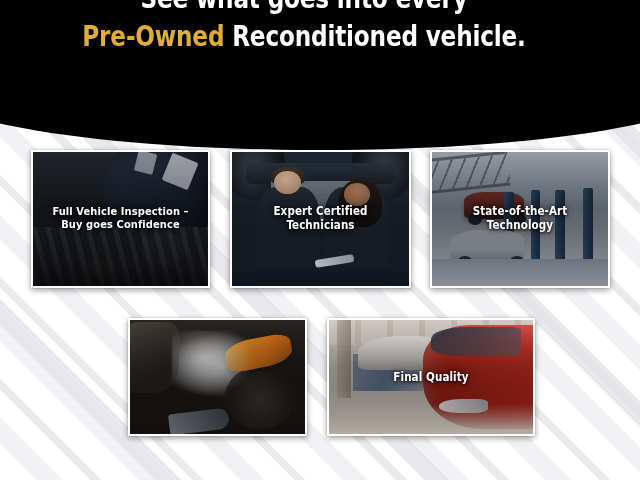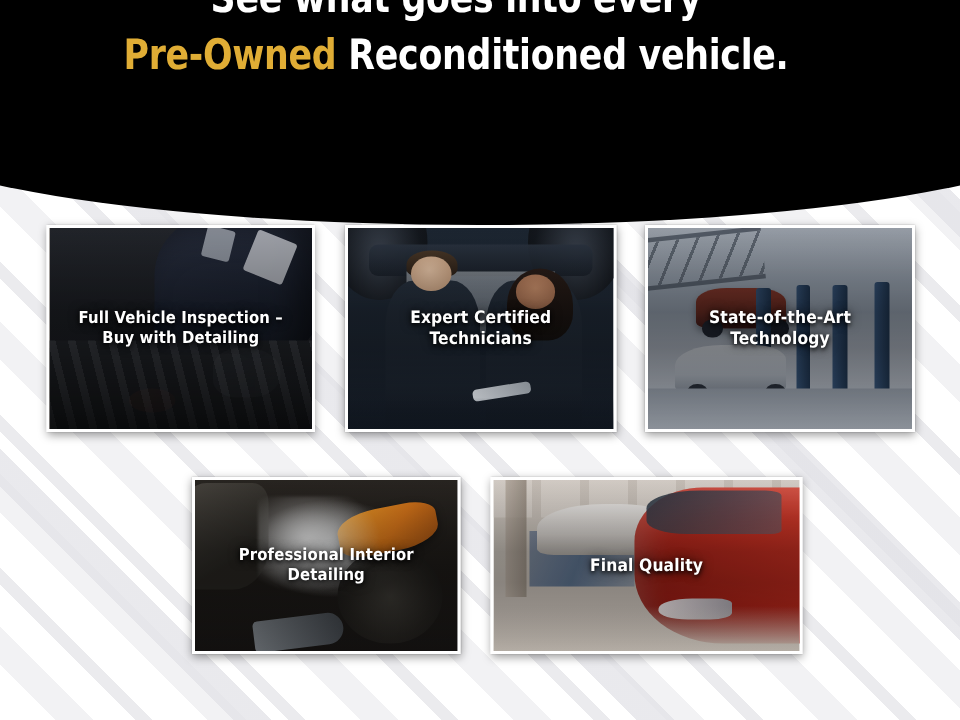--- a/index.html
+++ b/index.html
@@ -415,21 +415,21 @@
       <div class="ph ph-inspect">
         <div class="stripe"></div>
         <div class="stripe2"></div>
         <div class="glove"></div>
         <div class="orange"></div>
       </div>
       <div class="scrim"></div>
     </div>
     <div class="card-label two-line">
       <span>Full Vehicle Inspection –</span><br>
-      <span>Buy with Detailing</span>
+      <span>Buy goes Confidence</span>
     </div>
   </div>
 
   <div class="card" id="card-3">
     <div class="card-photo">
       <div class="ph ph-bay">
         <div class="ceiling"></div>
         <div class="truss"></div>
         <div class="redcar"></div>
         <div class="post p1"></div>
@@ -474,24 +474,20 @@
     <div class="card-photo">
       <div class="ph ph-detail">
         <div class="seat"></div>
         <div class="wheel"></div>
         <div class="cloth"></div>
         <div class="steam"></div>
         <div class="nozzle"></div>
       </div>
       <div class="scrim"></div>
     </div>
-    <div class="card-label two-line">
-      <span>Professional Interior</span><br>
-      <span>Detailing</span>
-    </div>
   </div>
 
   <div class="card" id="card-5">
     <div class="card-photo">
       <div class="ph ph-show">
         <div class="ceil"></div>
         <div class="pillar"></div>
         <div class="bluewall"></div>
         <div class="whitecar"></div>
         <div class="redcar"></div>

